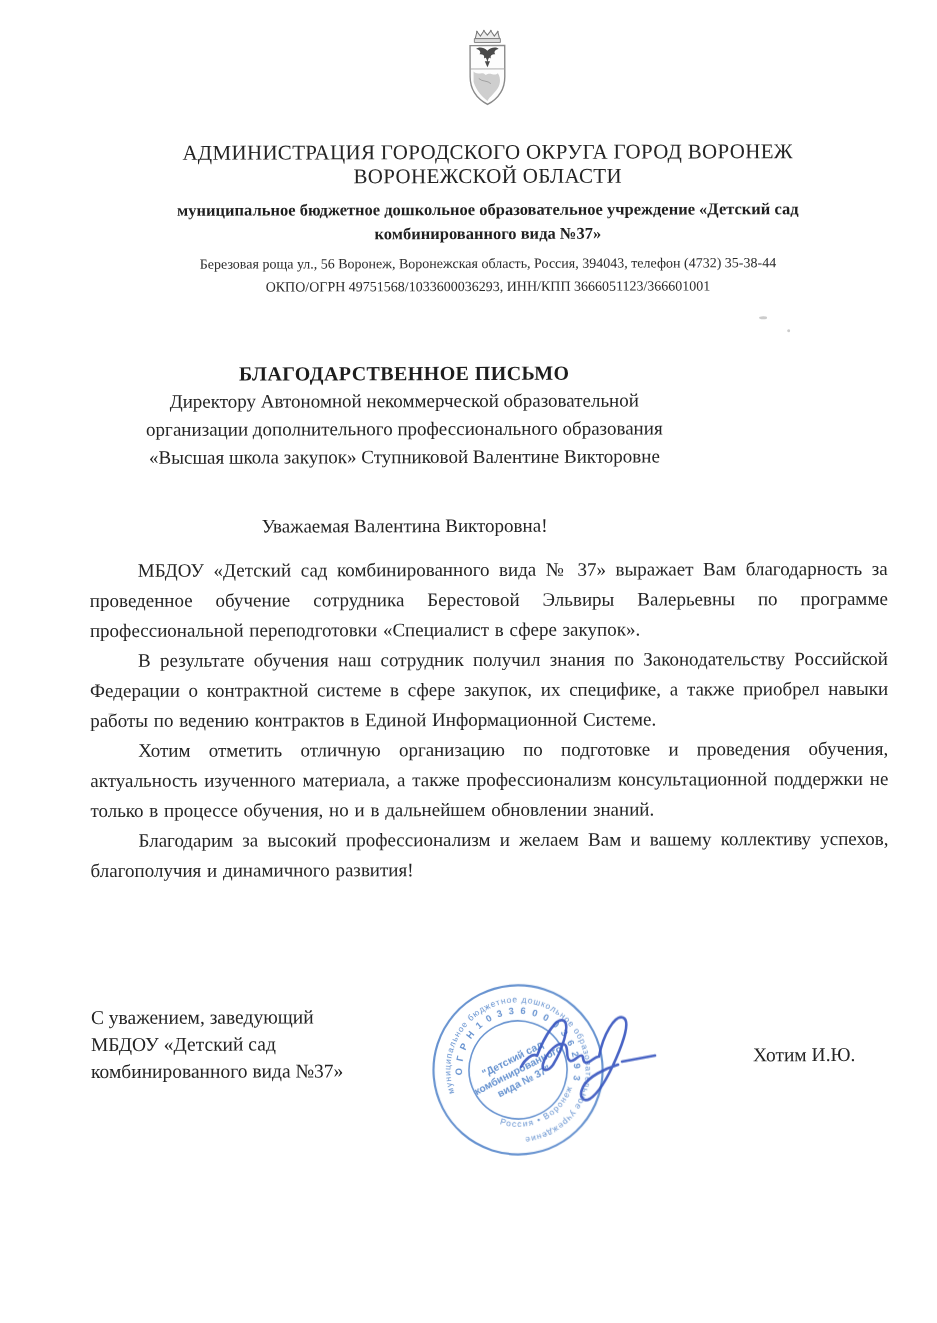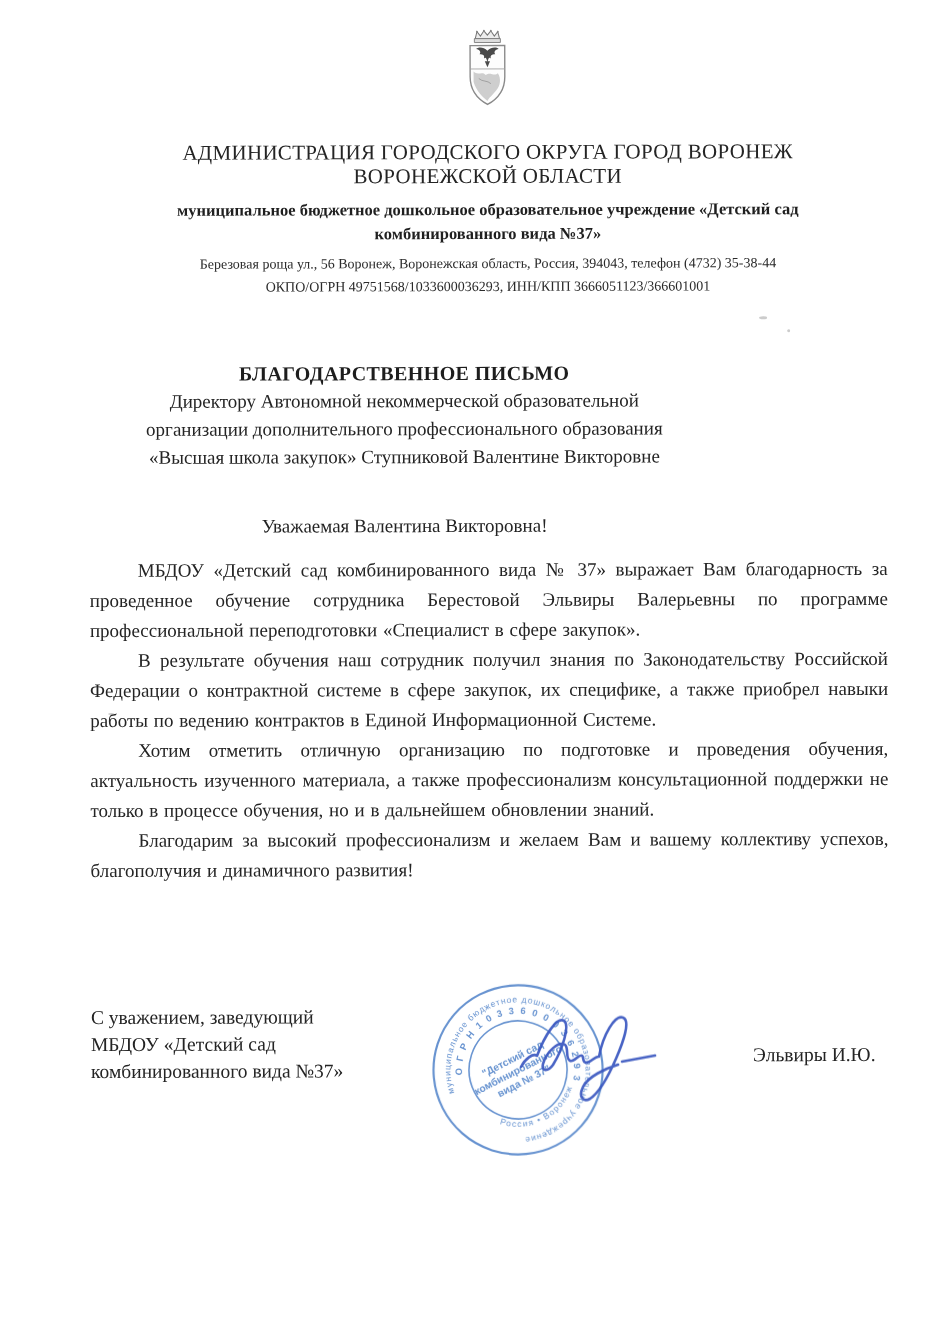--- a/index.html
+++ b/index.html
@@ -144,19 +144,19 @@
         </g>
       </svg>
     </div>
 
     <div class="sign-wrap">
       <svg viewBox="0 0 148 98" aria-hidden="true">
         <path d="M6,58 C10,50 18,44 22,47 C30,26 42,8 49,12 C55,16 48,40 38,56 C33,63 26,63 28,55 C32,42 44,32 50,36 C54,39 50,50 55,52 C59,54 64,45 67,47 C69,48 67,54 71,54 C76,54 80,47 84,48 C88,26 100,6 108,9 C116,12 108,34 101,50 C94,66 84,84 75,90 C68,94 63,88 68,78 C73,68 90,60 103,56 M107,53 L140,47" fill="none" stroke="#3a57c0" stroke-width="2.6" stroke-linecap="round" stroke-linejoin="round" opacity="0.92"></path>
       </svg>
     </div>
 
-    <div class="signer-name">Эльвиры И.Ю.</div>
+    <div class="signer-name">Хотим И.Ю.</div>
   </div>
 
   <span class="speck" style="left:760px;top:317px;width:8px;height:3px;"></span>
   <span class="speck" style="left:788px;top:330px;width:3px;height:3px;"></span>
   <span class="speck" style="left:108px;top:712px;width:6px;height:2px;"></span>
 </div>
 
 </body></html>

